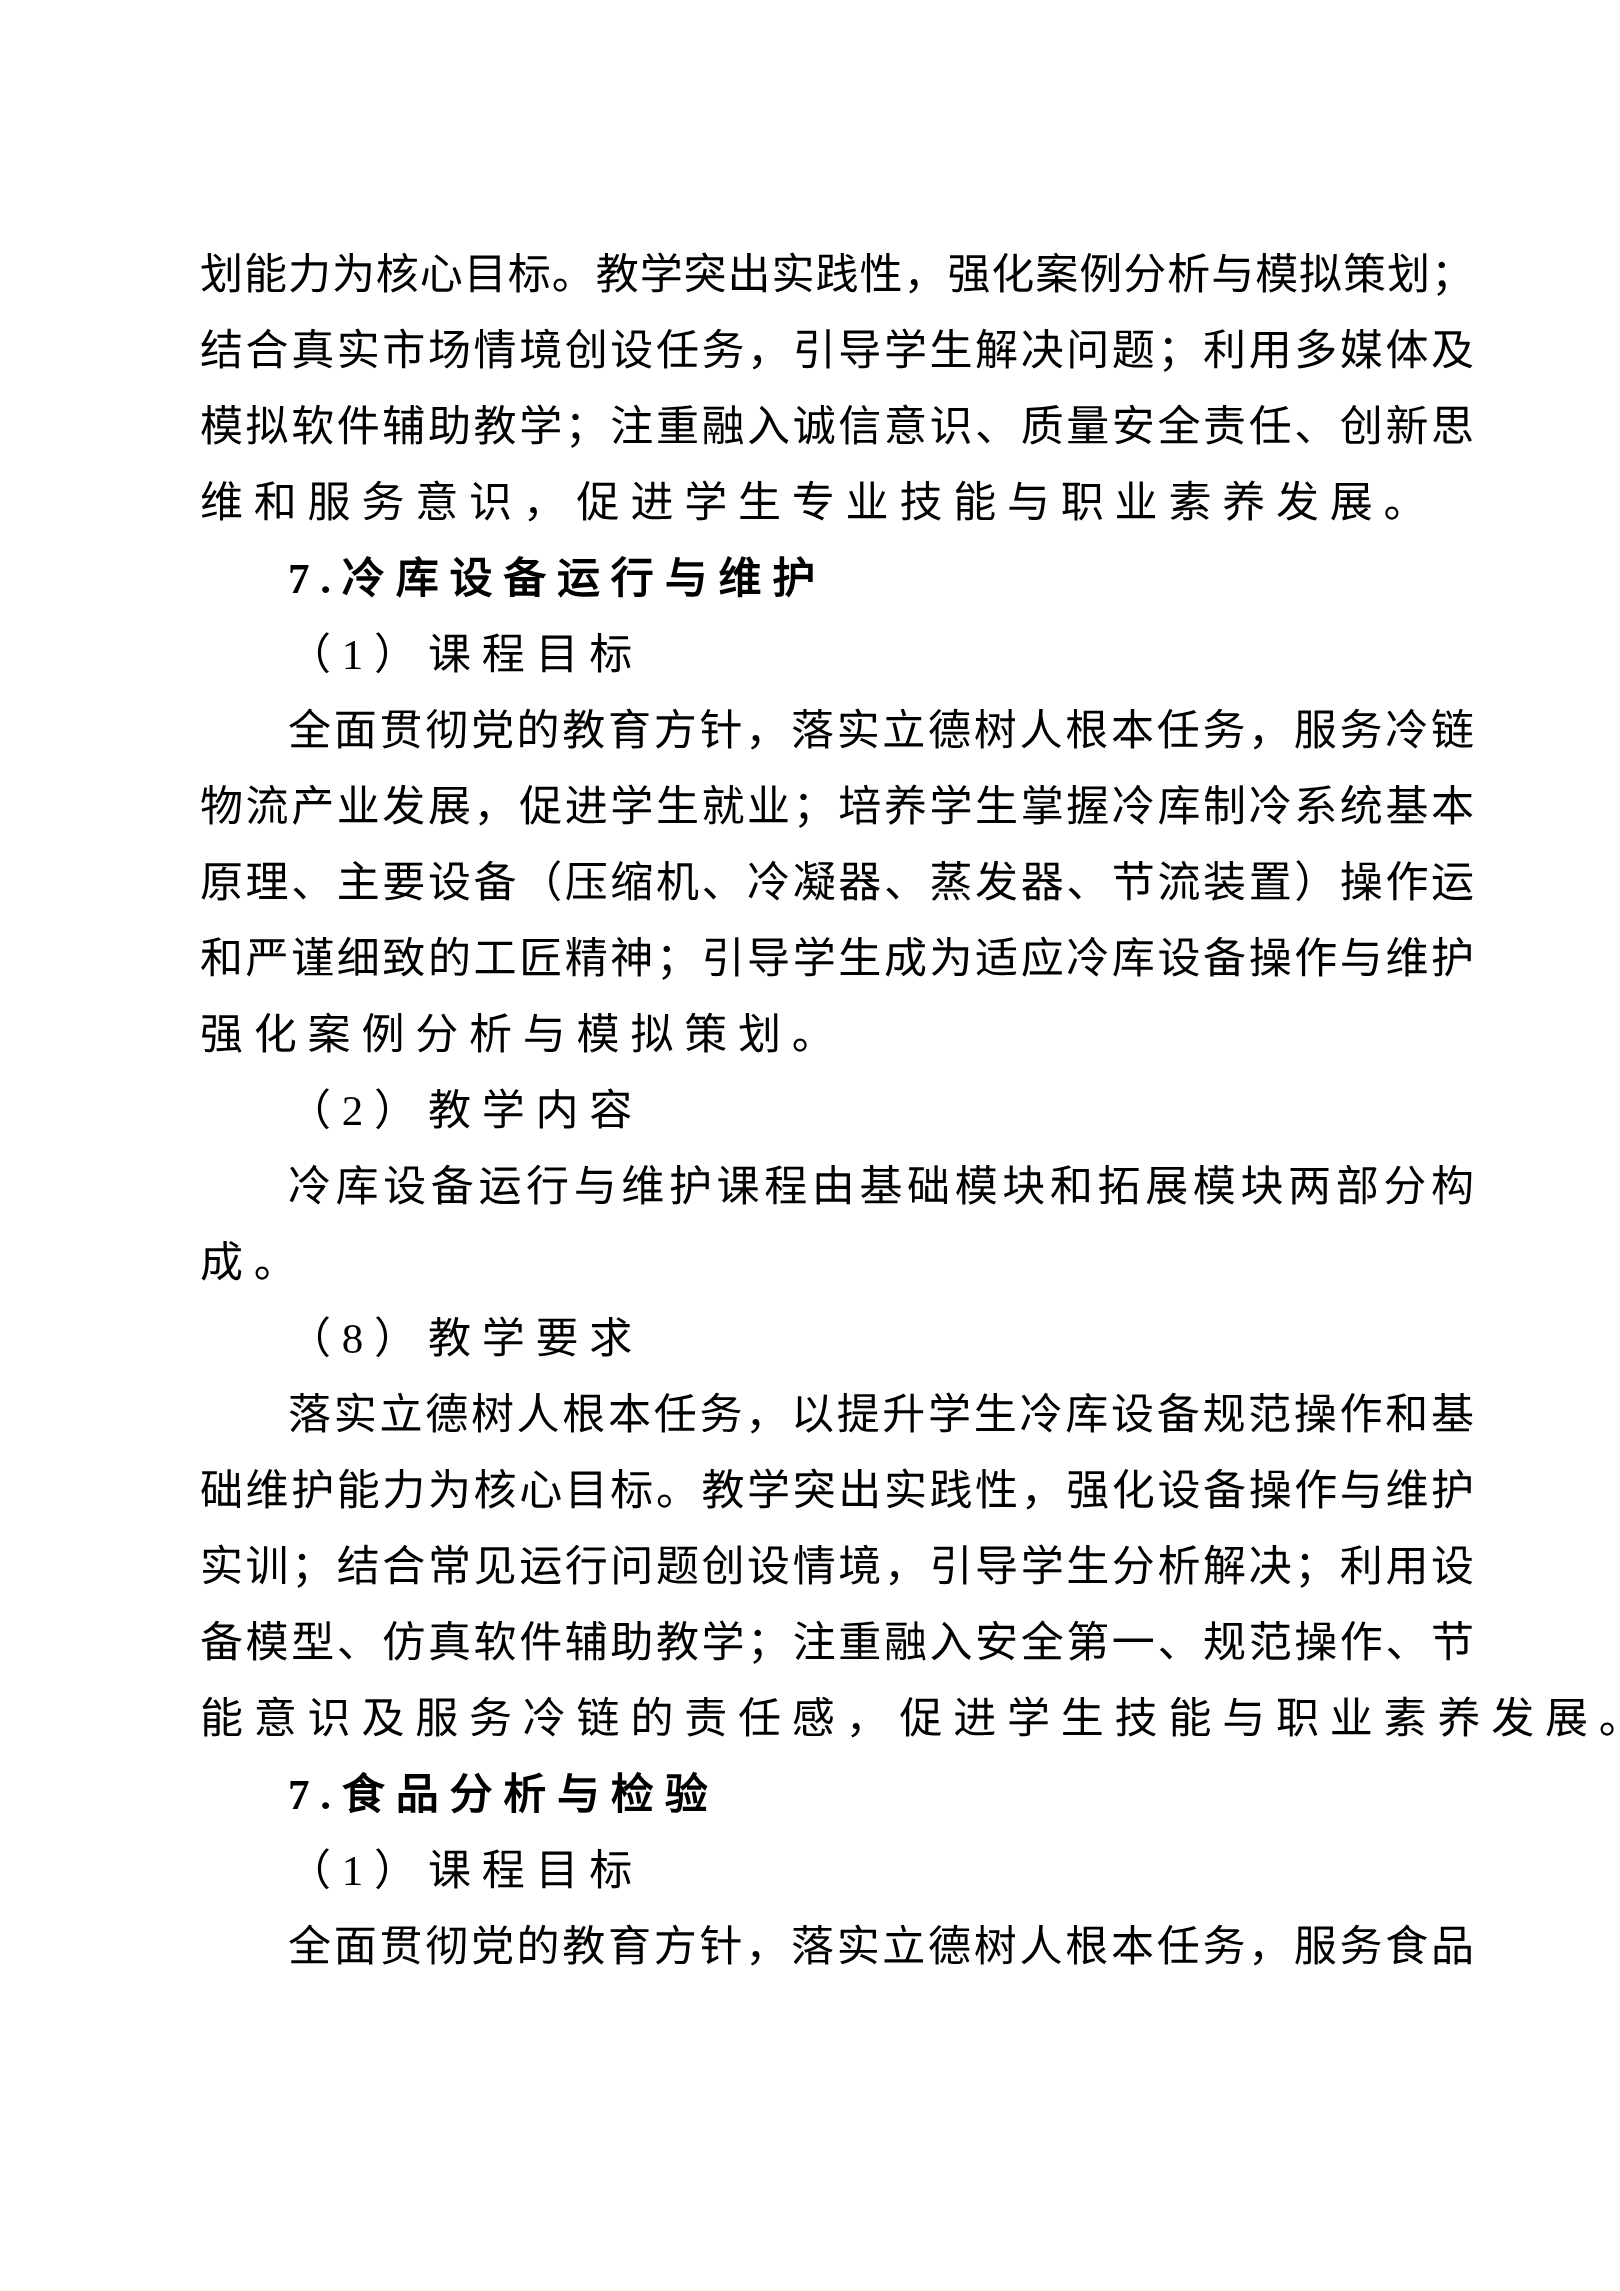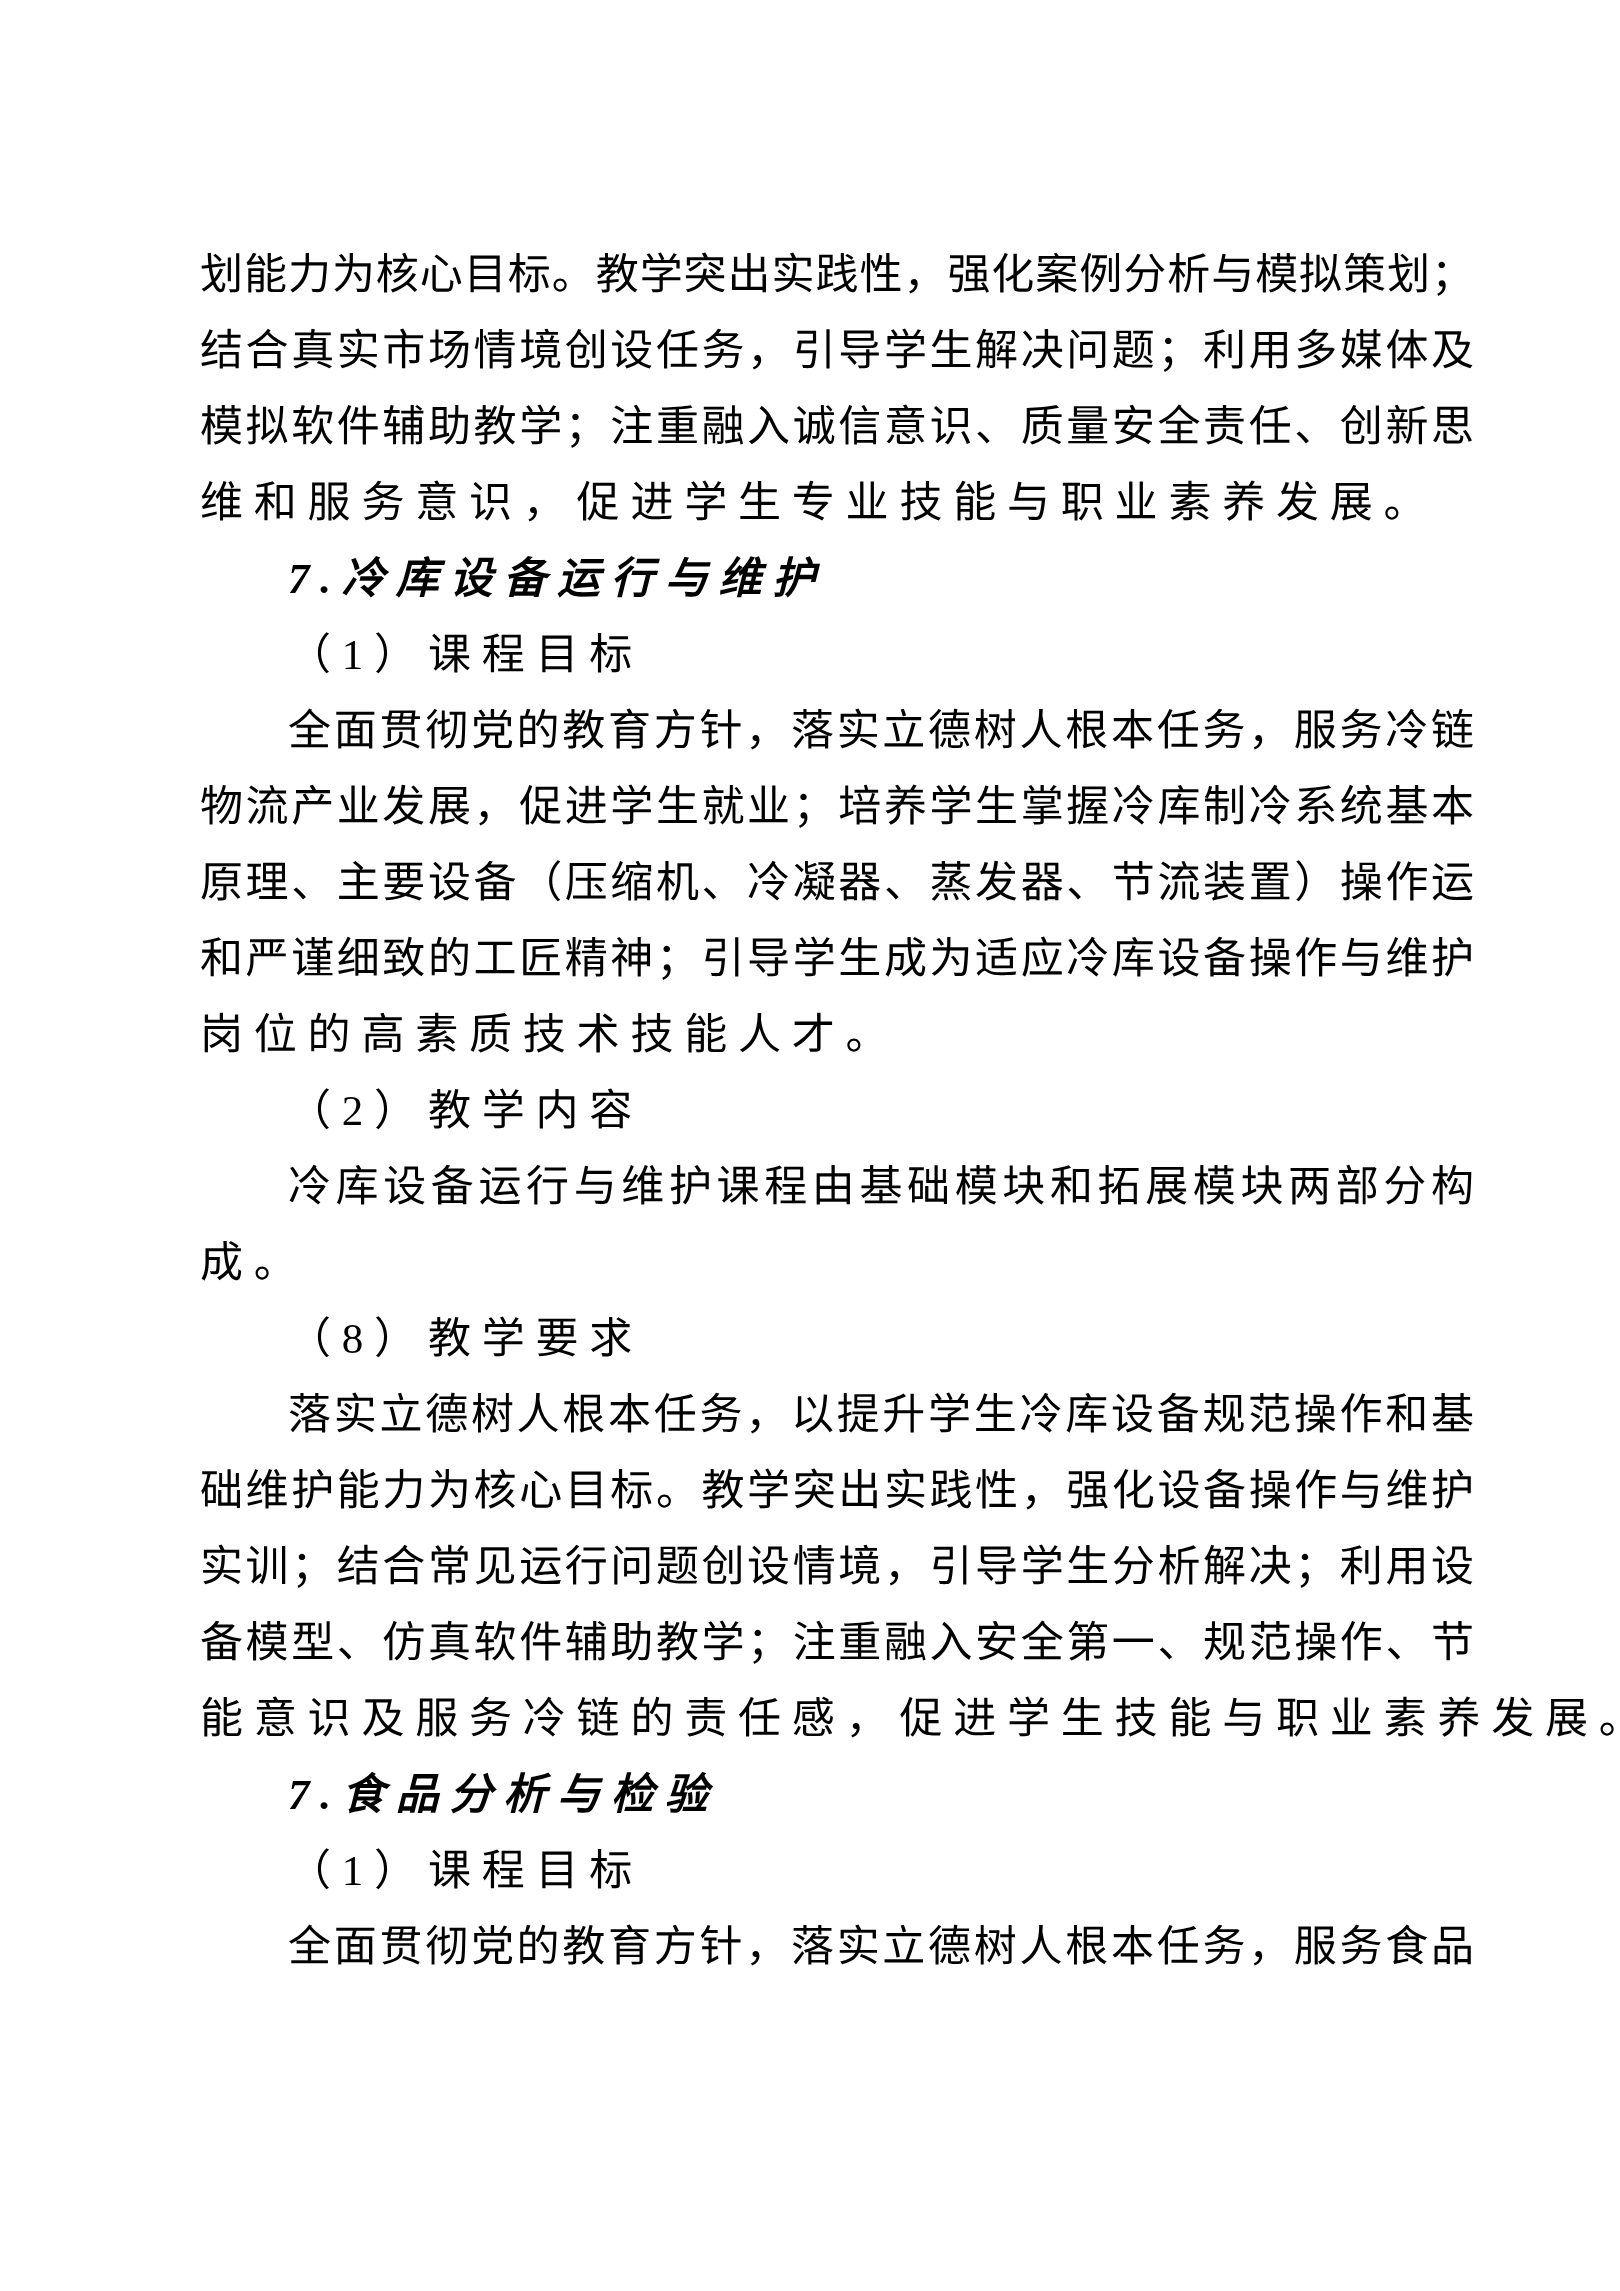--- a/index.html
+++ b/index.html
@@ -33,38 +33,38 @@
   
   .fill {
     letter-spacing: 0;
     white-space: normal;
     text-align: justify;
     text-align-last: justify;
     text-justify: inter-character;
     overflow: hidden;
   }
   .indent  { text-indent: 88px; }   
-  .heading { font-weight: 700; font-style: italic; }
+  .heading { font-weight: 700; }
 </style>
 </head>
 <body>
 
 <div class="page">
   <div class="text-block">
     <div class="line fill">划能力为核心目标。教学突出实践性，强化案例分析与模拟策划；</div>
     <div class="line fill">结合真实市场情境创设任务，引导学生解决问题；利用多媒体及</div>
     <div class="line fill">模拟软件辅助教学；注重融入诚信意识、质量安全责任、创新思</div>
     <div class="line">维和服务意识，促进学生专业技能与职业素养发展。</div>
     <div class="line heading indent">7.冷库设备运行与维护</div>
     <div class="line indent">（1）课程目标</div>
     <div class="line fill indent">全面贯彻党的教育方针，落实立德树人根本任务，服务冷链</div>
     <div class="line fill">物流产业发展，促进学生就业；培养学生掌握冷库制冷系统基本</div>
     <div class="line fill">原理、主要设备（压缩机、冷凝器、蒸发器、节流装置）操作运</div>
     <div class="line fill">和严谨细致的工匠精神；引导学生成为适应冷库设备操作与维护</div>
-    <div class="line">岗位的高素质技术技能人才。</div>
+    <div class="line">强化案例分析与模拟策划。</div>
     <div class="line indent">（2）教学内容</div>
     <div class="line fill indent">冷库设备运行与维护课程由基础模块和拓展模块两部分构</div>
     <div class="line">成。</div>
     <div class="line indent">（8）教学要求</div>
     <div class="line fill indent">落实立德树人根本任务，以提升学生冷库设备规范操作和基</div>
     <div class="line fill">础维护能力为核心目标。教学突出实践性，强化设备操作与维护</div>
     <div class="line fill">实训；结合常见运行问题创设情境，引导学生分析解决；利用设</div>
     <div class="line fill">备模型、仿真软件辅助教学；注重融入安全第一、规范操作、节</div>
     <div class="line">能意识及服务冷链的责任感，促进学生技能与职业素养发展。</div>
     <div class="line heading indent">7.食品分析与检验</div>

